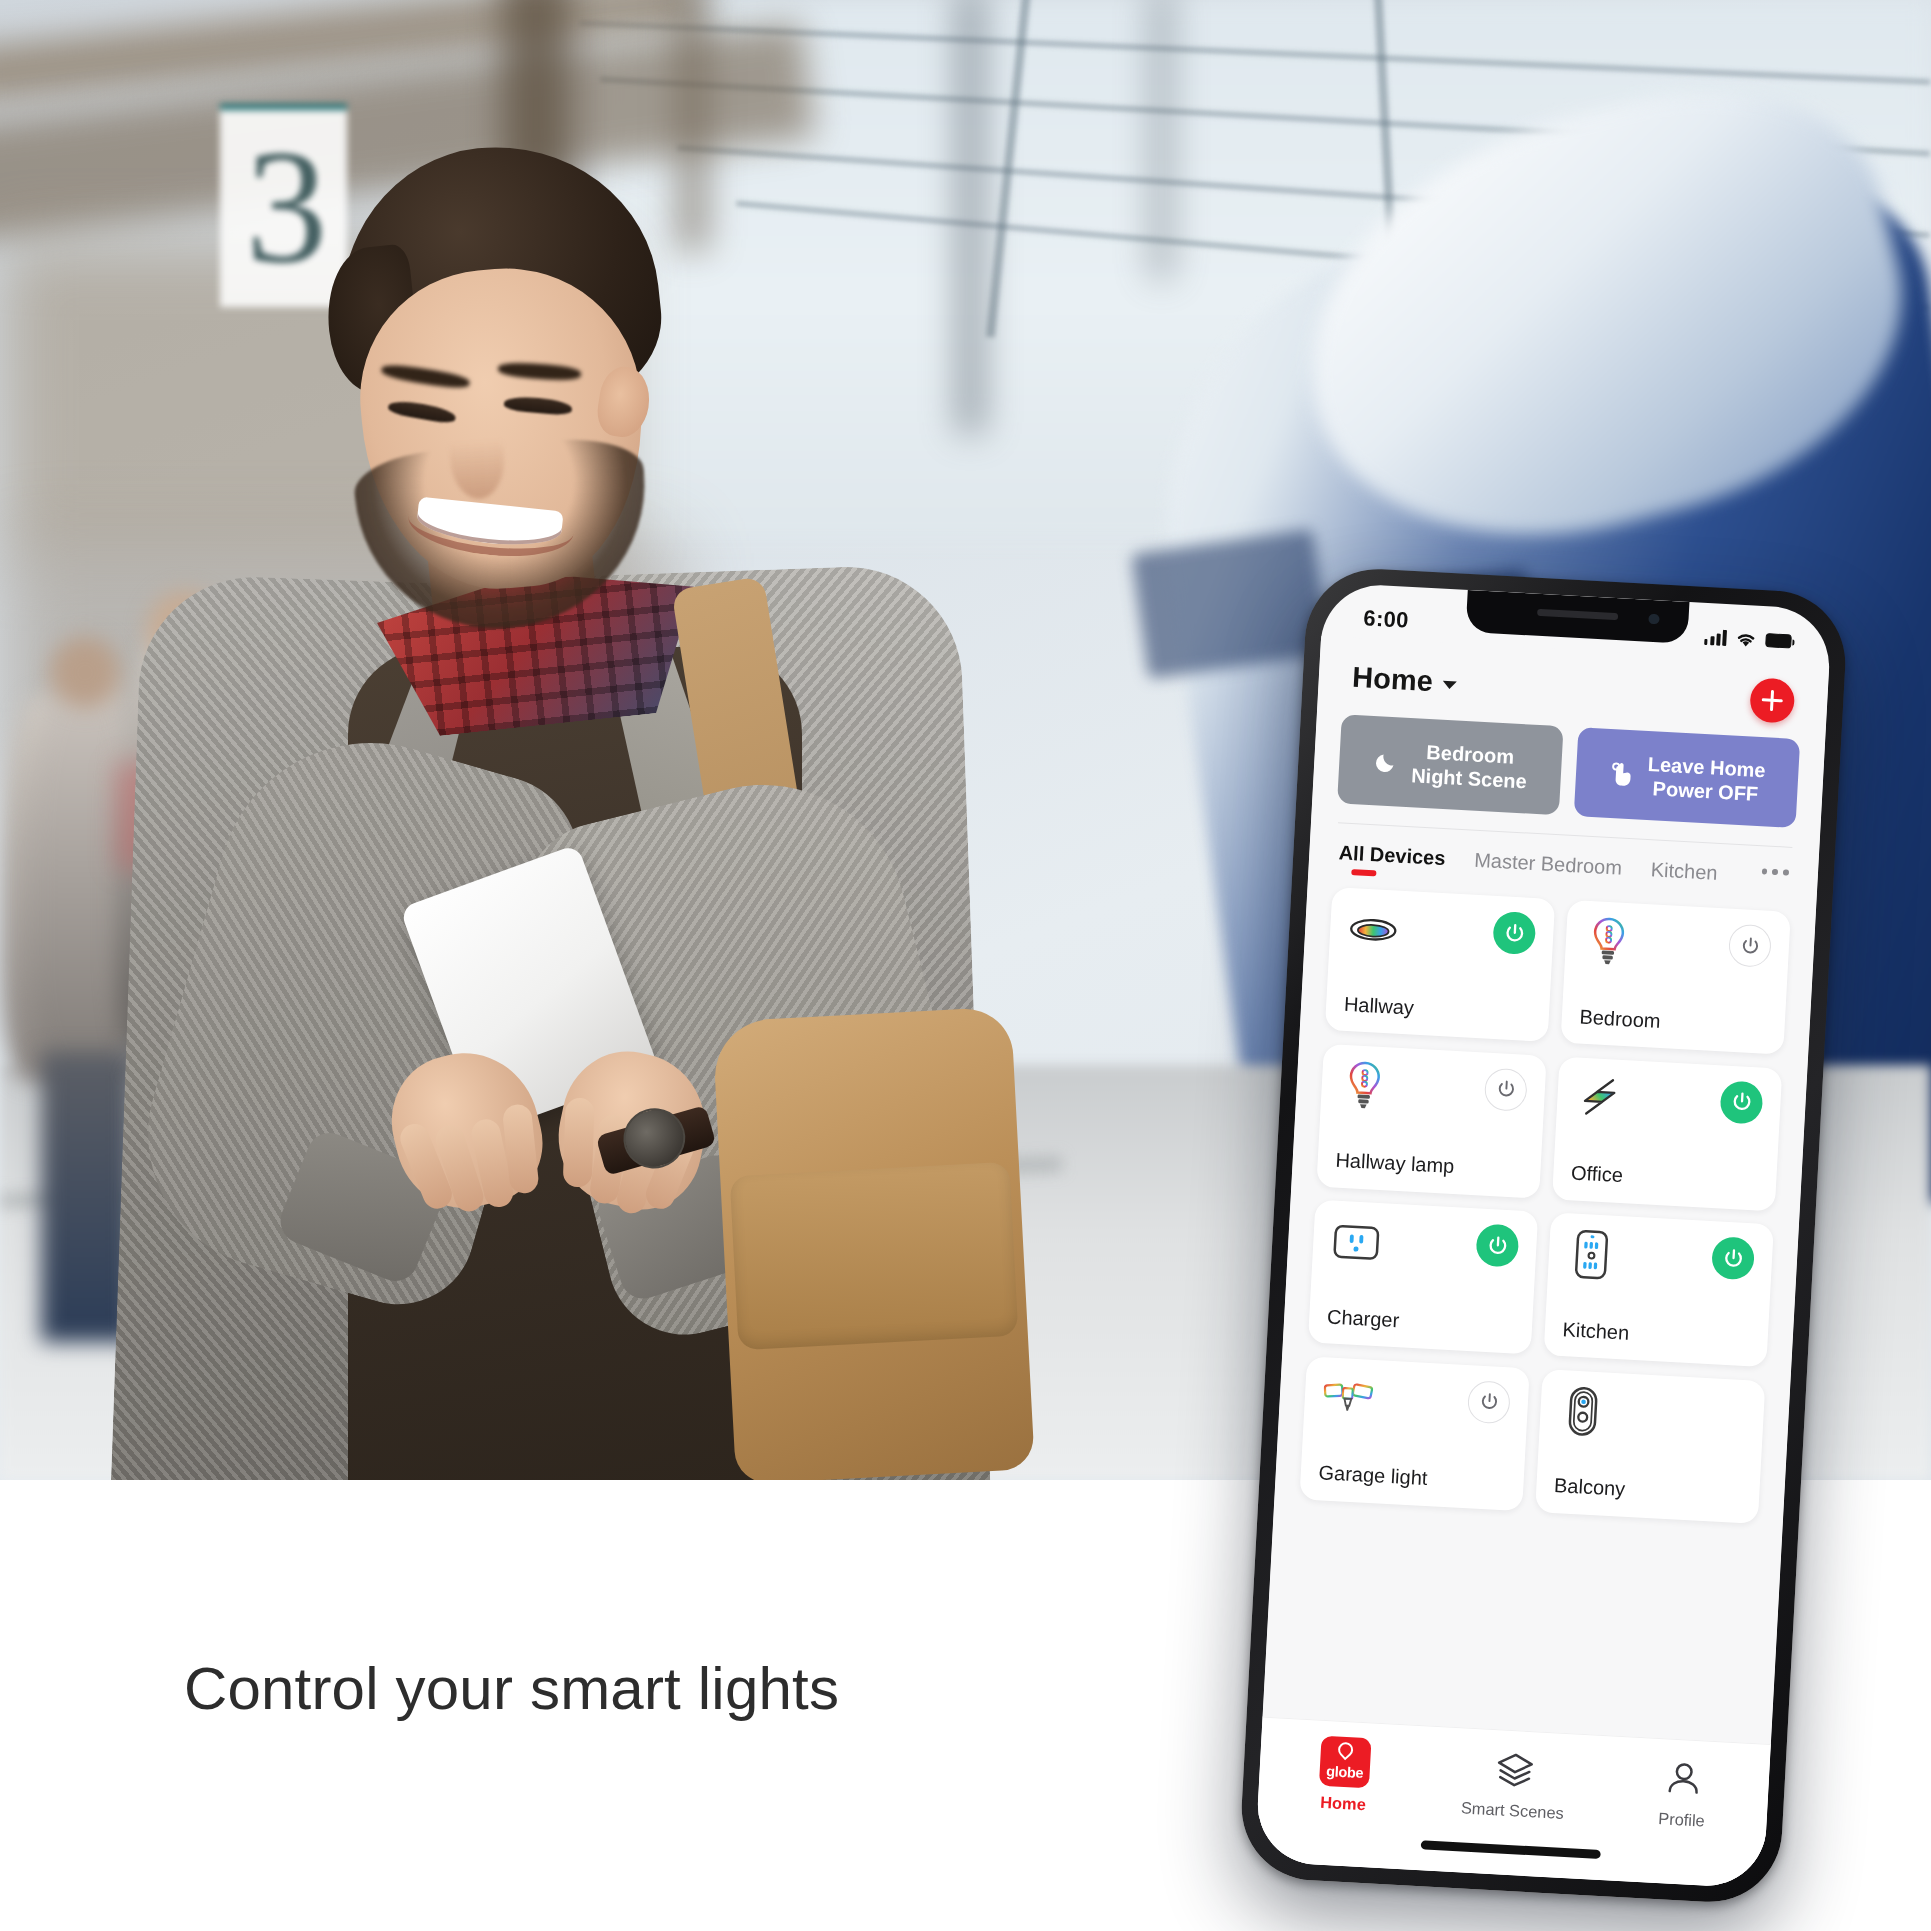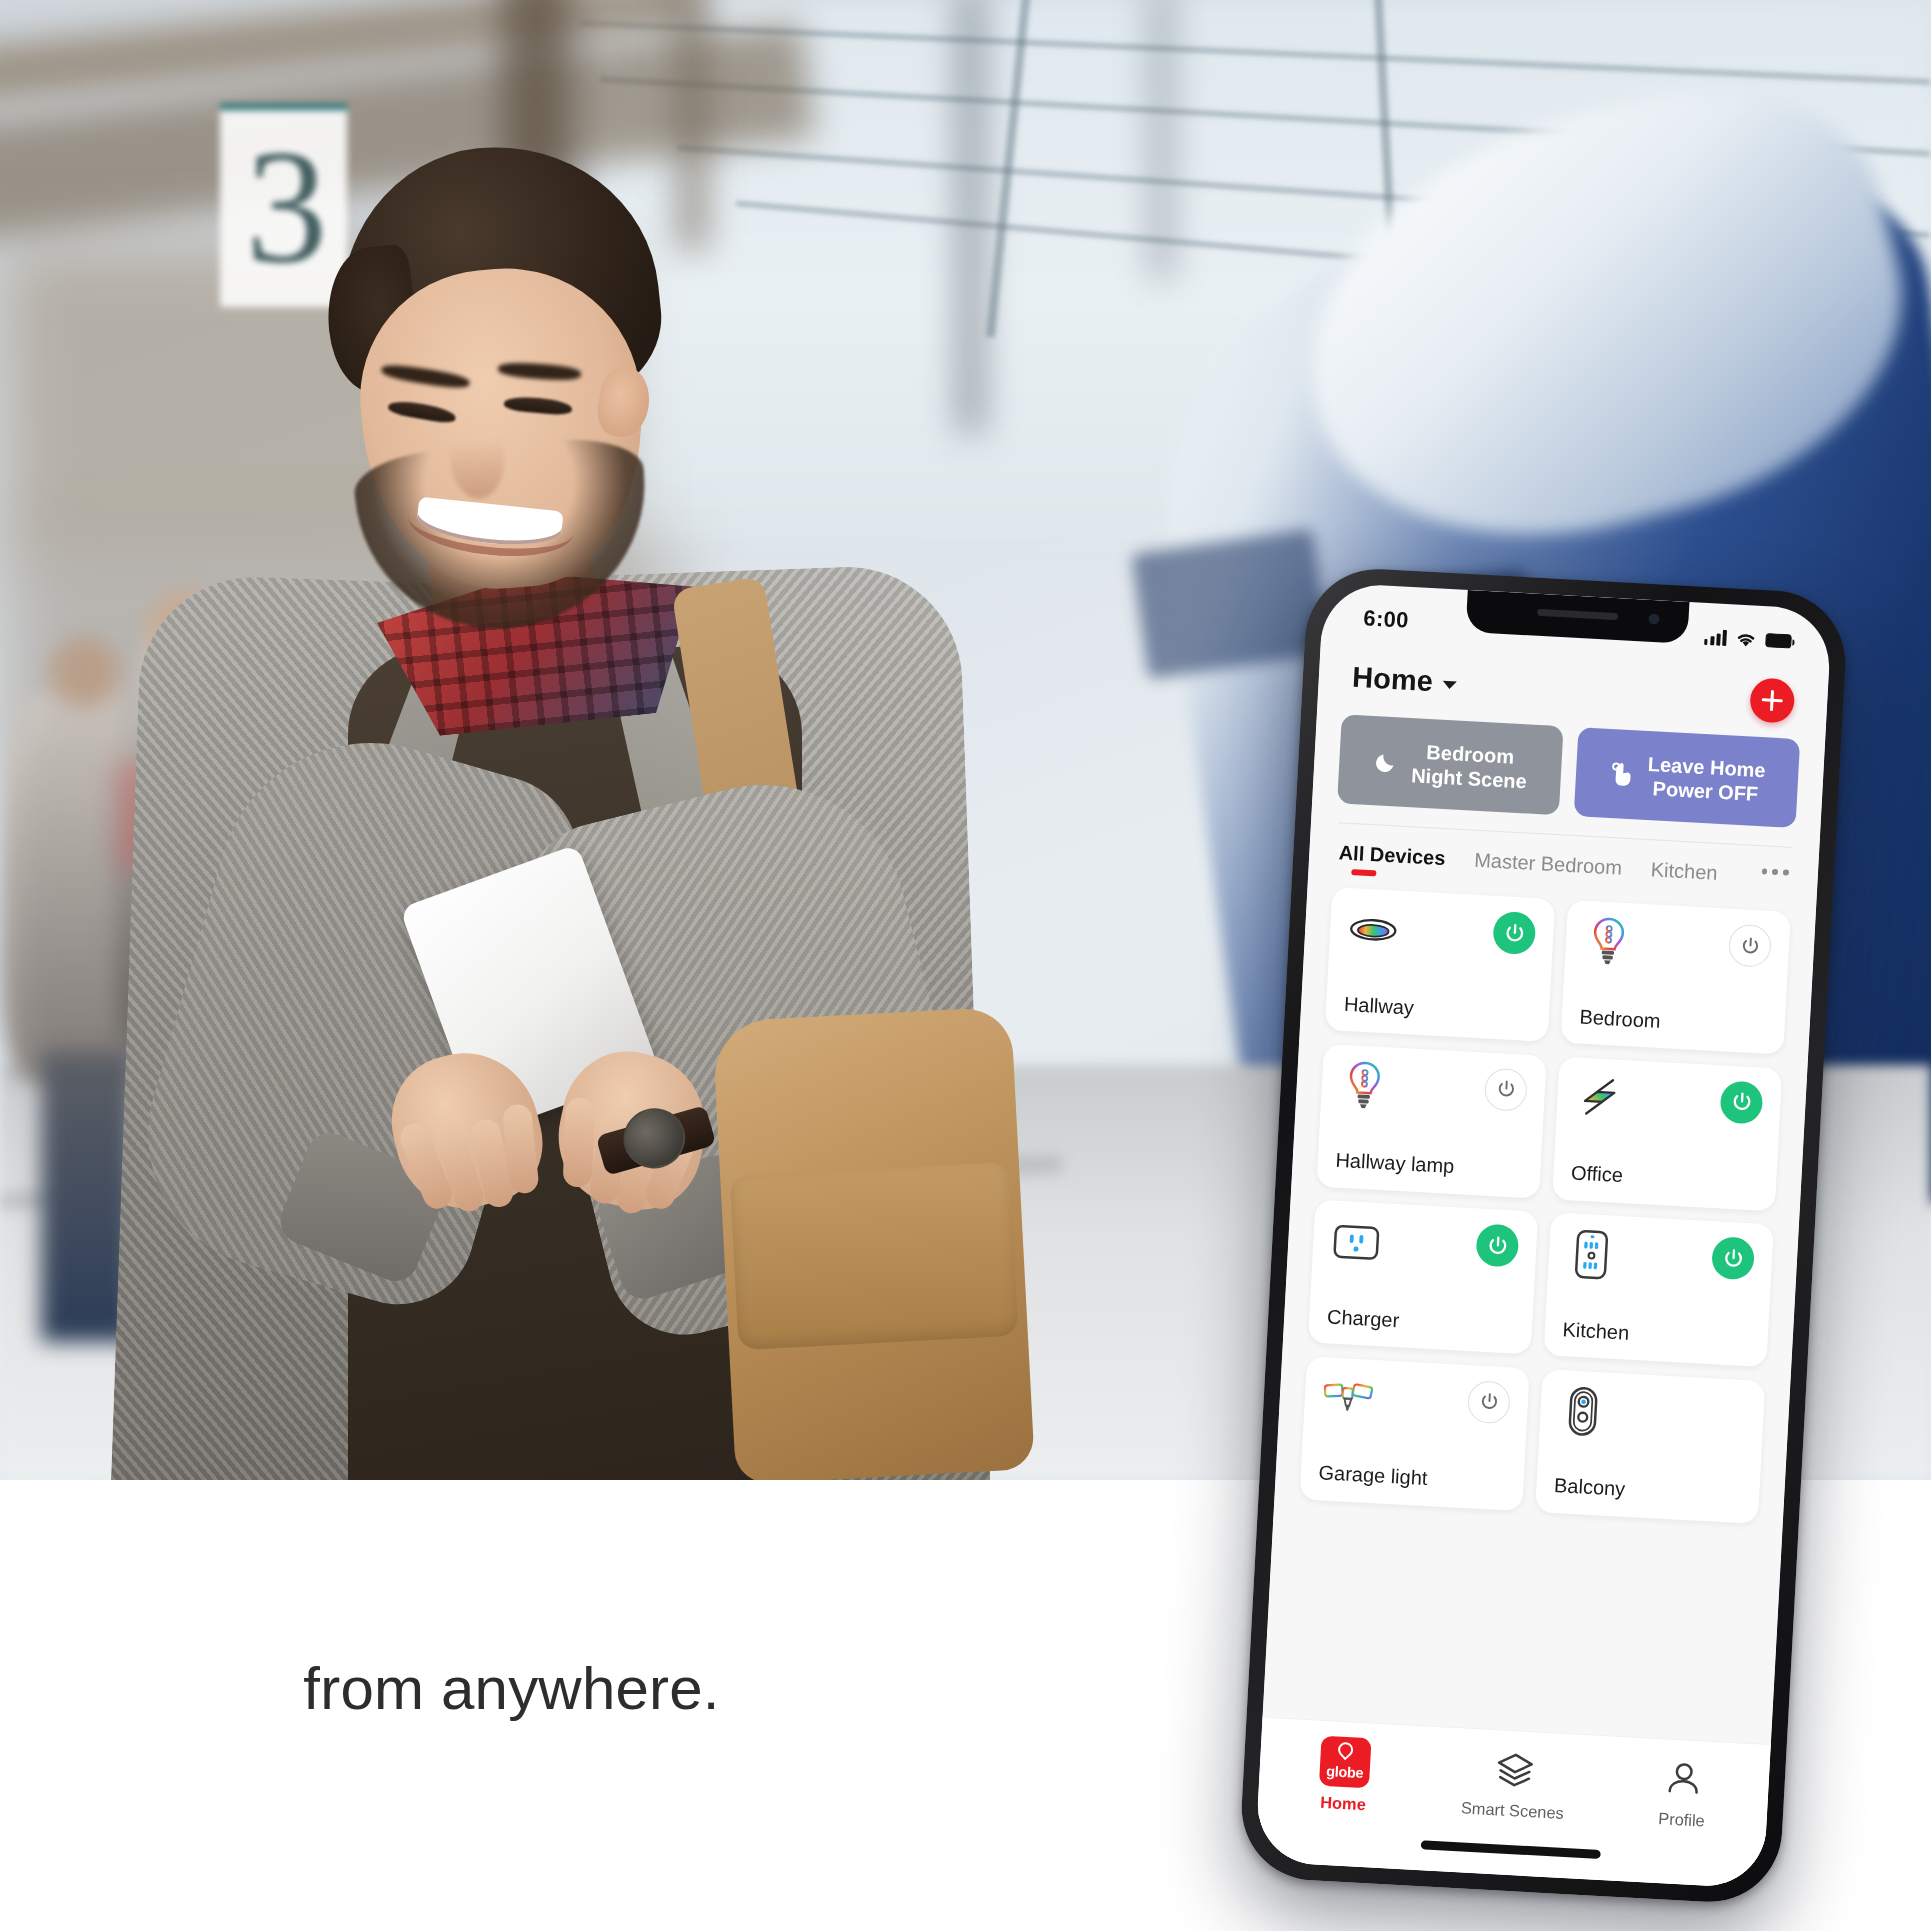--- a/index.html
+++ b/index.html
@@ -510,21 +510,21 @@
       </div>
       <div class="m-watch"></div>
 
       <div class="m-bag"></div>
       <div class="m-bag-flap"></div>
     </div>
   </div>
 
   <div class="caption-band"></div>
   <div class="caption">
-    <span class="l2">from anywhere.</span>
+    <span>Control your smart lights</span>
   </div>
 
   <div class="phone">
     <div class="phone-body"></div>
     <div class="phone-screen">
 
       <div class="notch">
         <div class="speaker"></div>
         <div class="cam"></div>
       </div>

